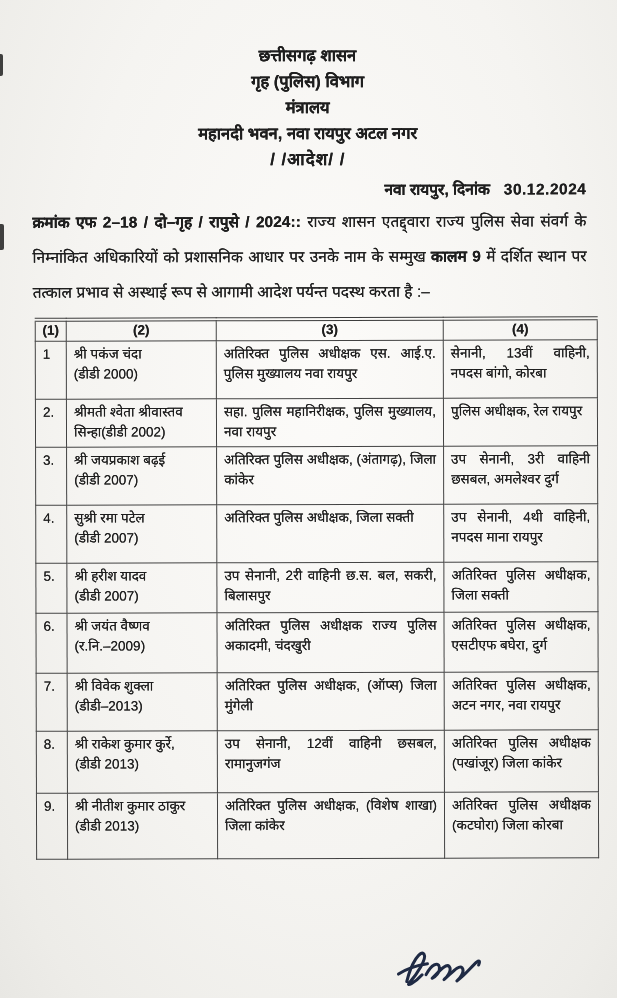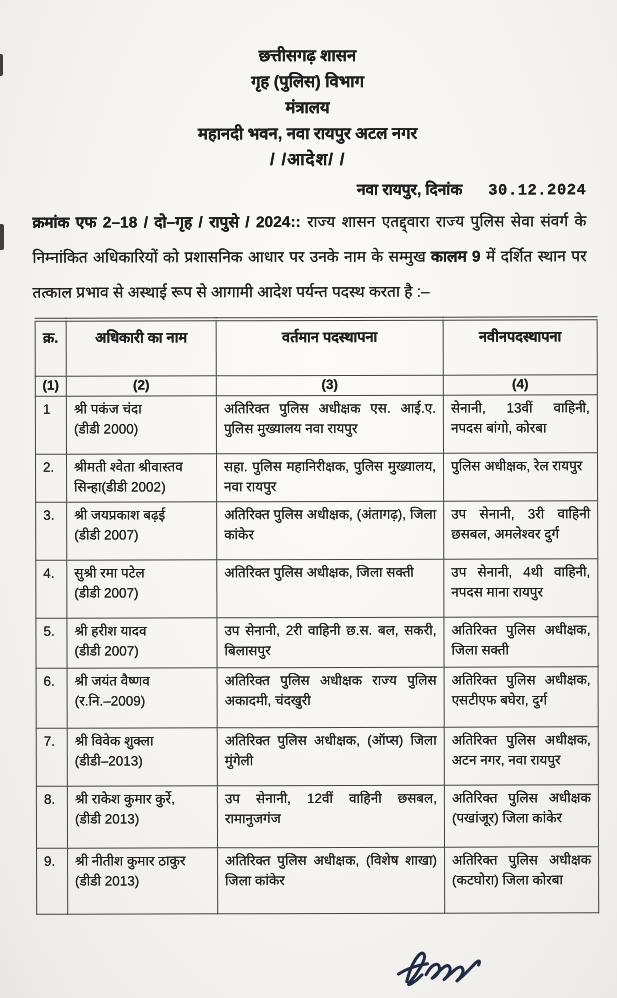--- a/index.html
+++ b/index.html
@@ -14,21 +14,21 @@
   }
   .scan-content { transform: rotate(-0.15deg); }
 
   .edge-mark { position:absolute; left:0; background:#202020; opacity:.85; border-radius:0 2px 2px 0; }
 
   .letterhead { padding-top:42px; text-align:center; }
   .letterhead .line { font-size:16.5px; line-height:26px; font-weight:bold; text-shadow:0 0 .5px #222; }
   .order-marker { font-size:17px; font-weight:bold; letter-spacing:1px; line-height:28px; text-shadow:0 0 .5px #222; }
 
   .date-line { margin-top:4px; padding-right:30px; text-align:right; font-weight:bold; font-size:15.5px; text-shadow:0 0 .4px #222; }
-  .date-line .date-value { margin-left:26px; letter-spacing:.5px;font-family:Liberation Mono, monospace; }
+  .date-line .date-value { margin-left:14px; letter-spacing:.5px; }
 
   .order-para {
     margin:4px 30px 0 33px;
     font-size:15.5px; line-height:35px;
     text-align:justify;
     text-shadow:0 0 .45px #333;
   }
   .order-para .b { font-weight:bold; text-shadow:0 0 .6px #111; }
 
   table.officer-table {
@@ -83,26 +83,20 @@
     </div>
 
     <table class="officer-table">
       <colgroup>
         <col style="width:31px">
           <col style="width:150px">
           <col style="width:227px">
           <col style="width:154px">
       </colgroup>
       <thead>
-        <tr>
-          <th>क्र.</th>
-          <th>अधिकारी का नाम</th>
-          <th>वर्तमान पदस्थापना</th>
-          <th>नवीनपदस्थापना</th>
-        </tr>
         <tr class="subhead">
           <td>(1)</td>
           <td>(2)</td>
           <td>(3)</td>
           <td>(4)</td>
         </tr>
       </thead>
       <tbody>
           <tr style="height: 58px;">
             <td class="cell-sn">1</td>

